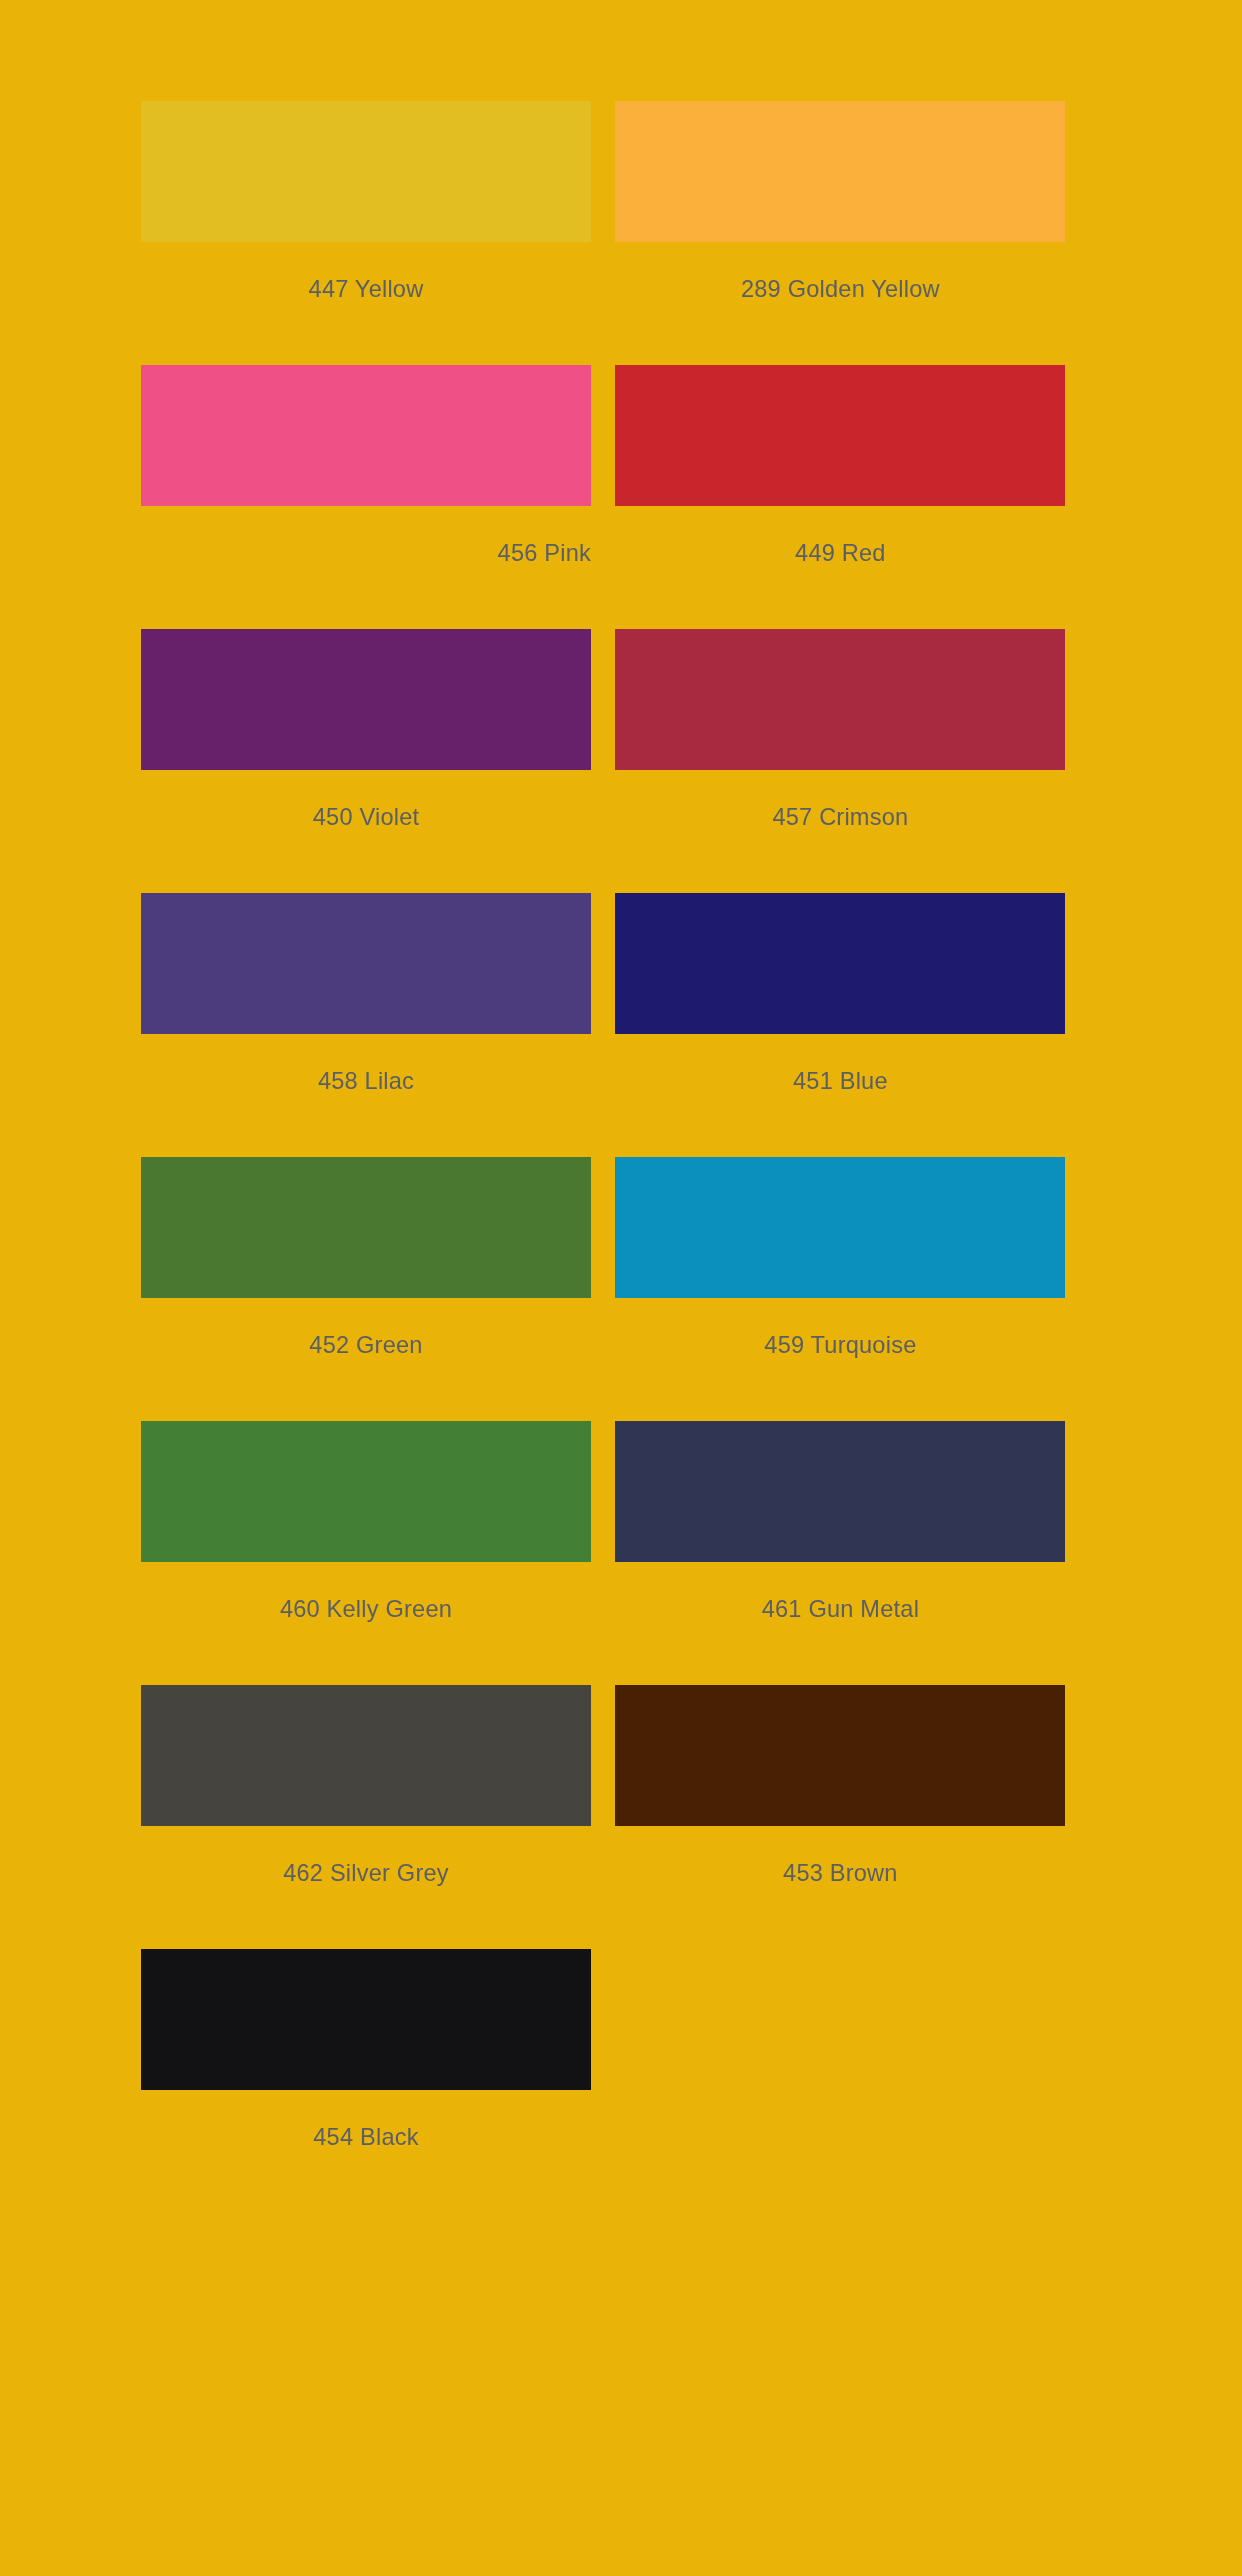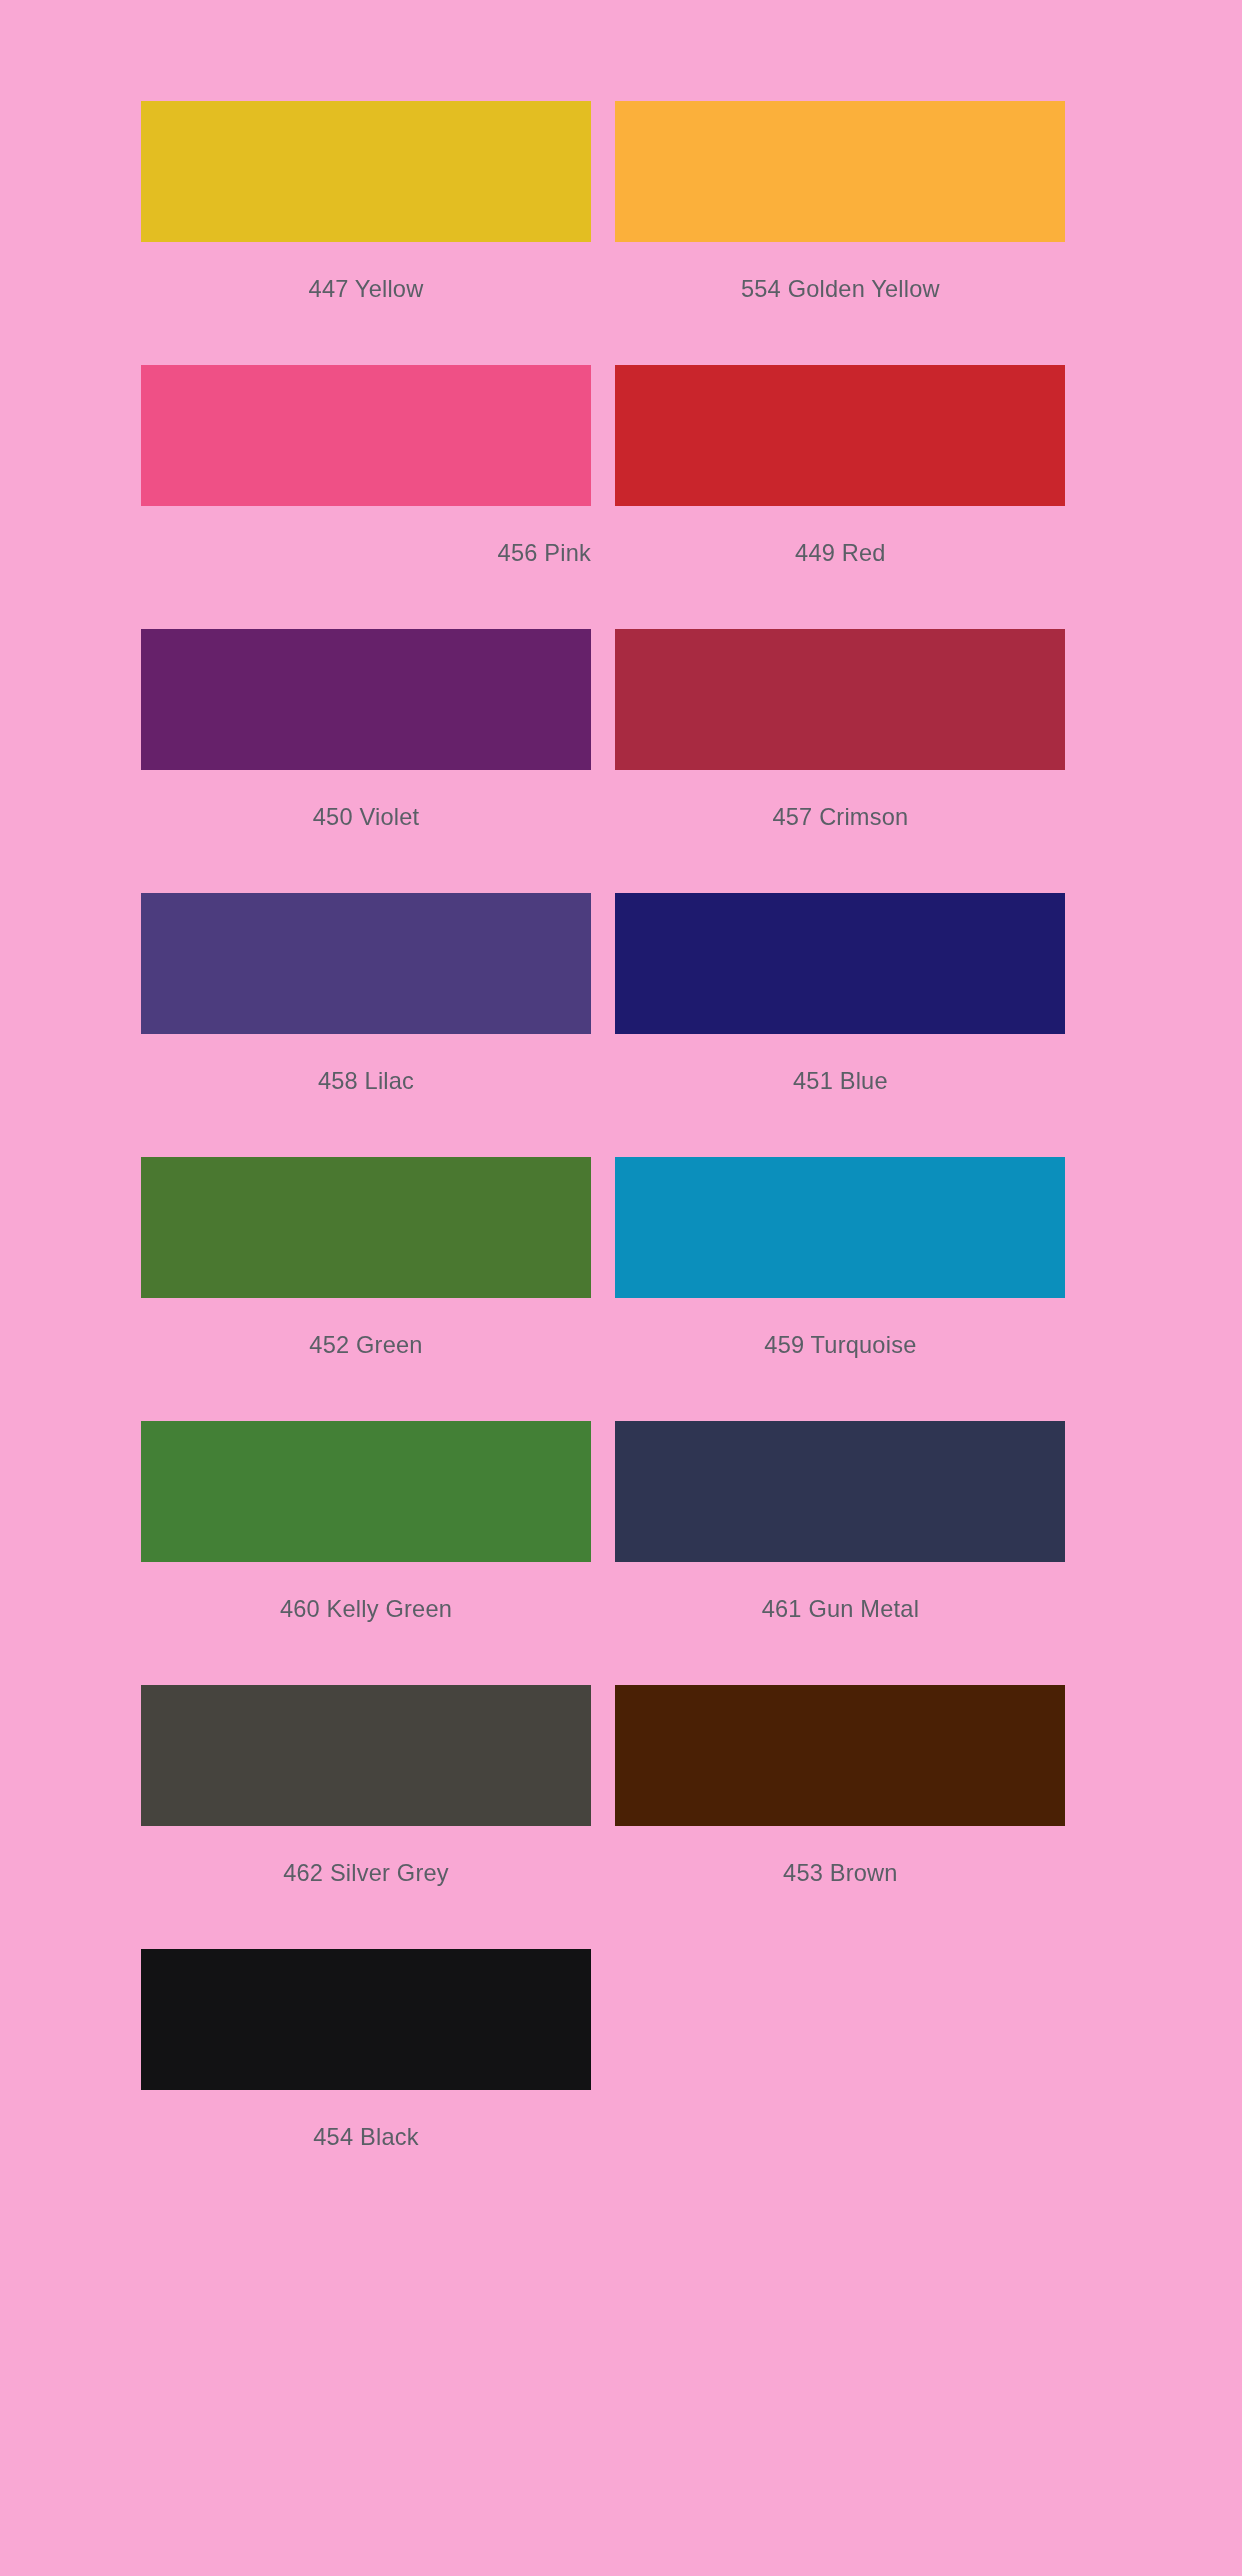--- a/index.html
+++ b/index.html
@@ -12,21 +12,21 @@
     width: 1242px;
     height: 2576px;
     font-family: "Liberation Sans", sans-serif;
     -webkit-font-smoothing: antialiased;
   }
 
   .swatch-sheet {
     box-sizing: border-box;
     width: 1242px;
     height: 2576px;
-    background: #f9a8d4;
+    background: #eab308;
     padding: 101px 71px 0 141px;
   }
 
   .swatch-grid {
     display: grid;
     grid-template-columns: 450px 450px;
     column-gap: 24.4px;
     row-gap: 0px;
   }
 
@@ -61,21 +61,21 @@
 <body style="background: rgb(255, 255, 255);">
 
 <div class="swatch-sheet">
   <div class="swatch-grid">
       <div class="swatch-cell">
         <div class="swatch-chip" style="background-color: rgb(227, 190, 34);"></div>
         <span class="swatch-label" style="color: rgb(90, 95, 102);">447 Yellow</span>
       </div>
       <div class="swatch-cell">
         <div class="swatch-chip" style="background-color: rgb(251, 176, 59);"></div>
-        <span class="swatch-label" style="color: rgb(90, 95, 102);">554 Golden Yellow</span>
+        <span class="swatch-label" style="color: rgb(90, 95, 102);">289 Golden Yellow</span>
       </div>
       <div class="swatch-cell">
         <div class="swatch-chip" style="background-color: rgb(239, 80, 134);"></div>
         <span class="swatch-label" style="color: rgb(90, 95, 102); text-align: right;">456 Pink</span>
       </div>
       <div class="swatch-cell">
         <div class="swatch-chip" style="background-color: rgb(201, 37, 44);"></div>
         <span class="swatch-label" style="color: rgb(90, 95, 102);">449 Red</span>
       </div>
       <div class="swatch-cell">

